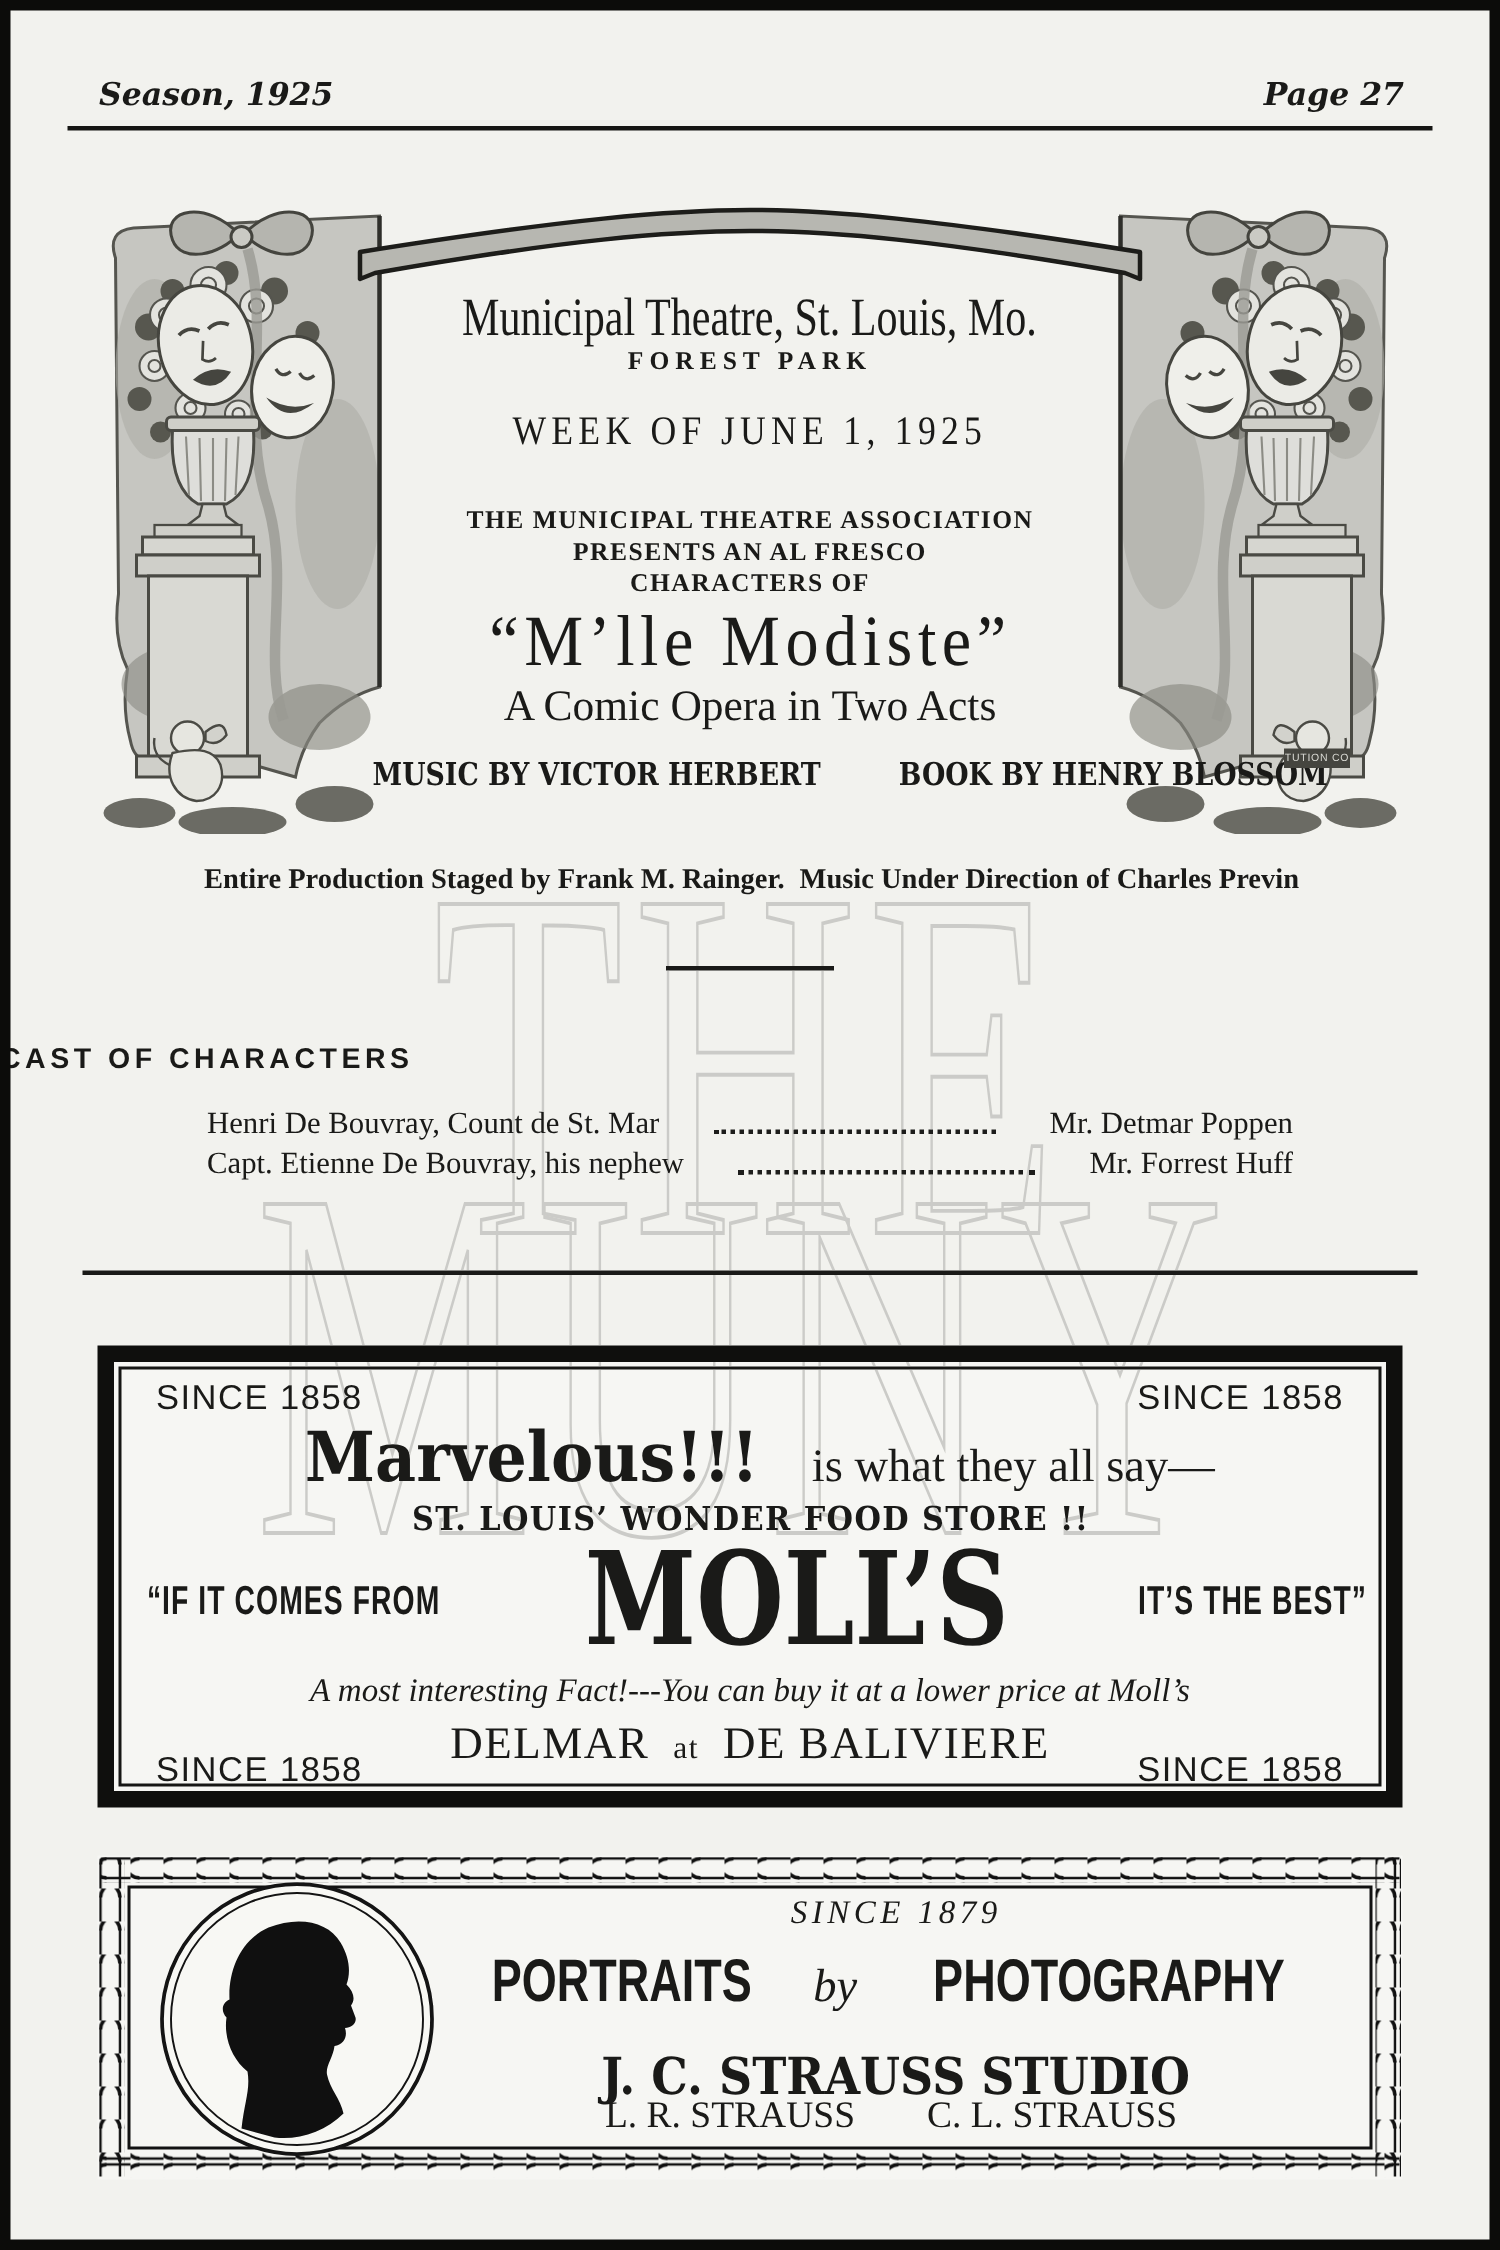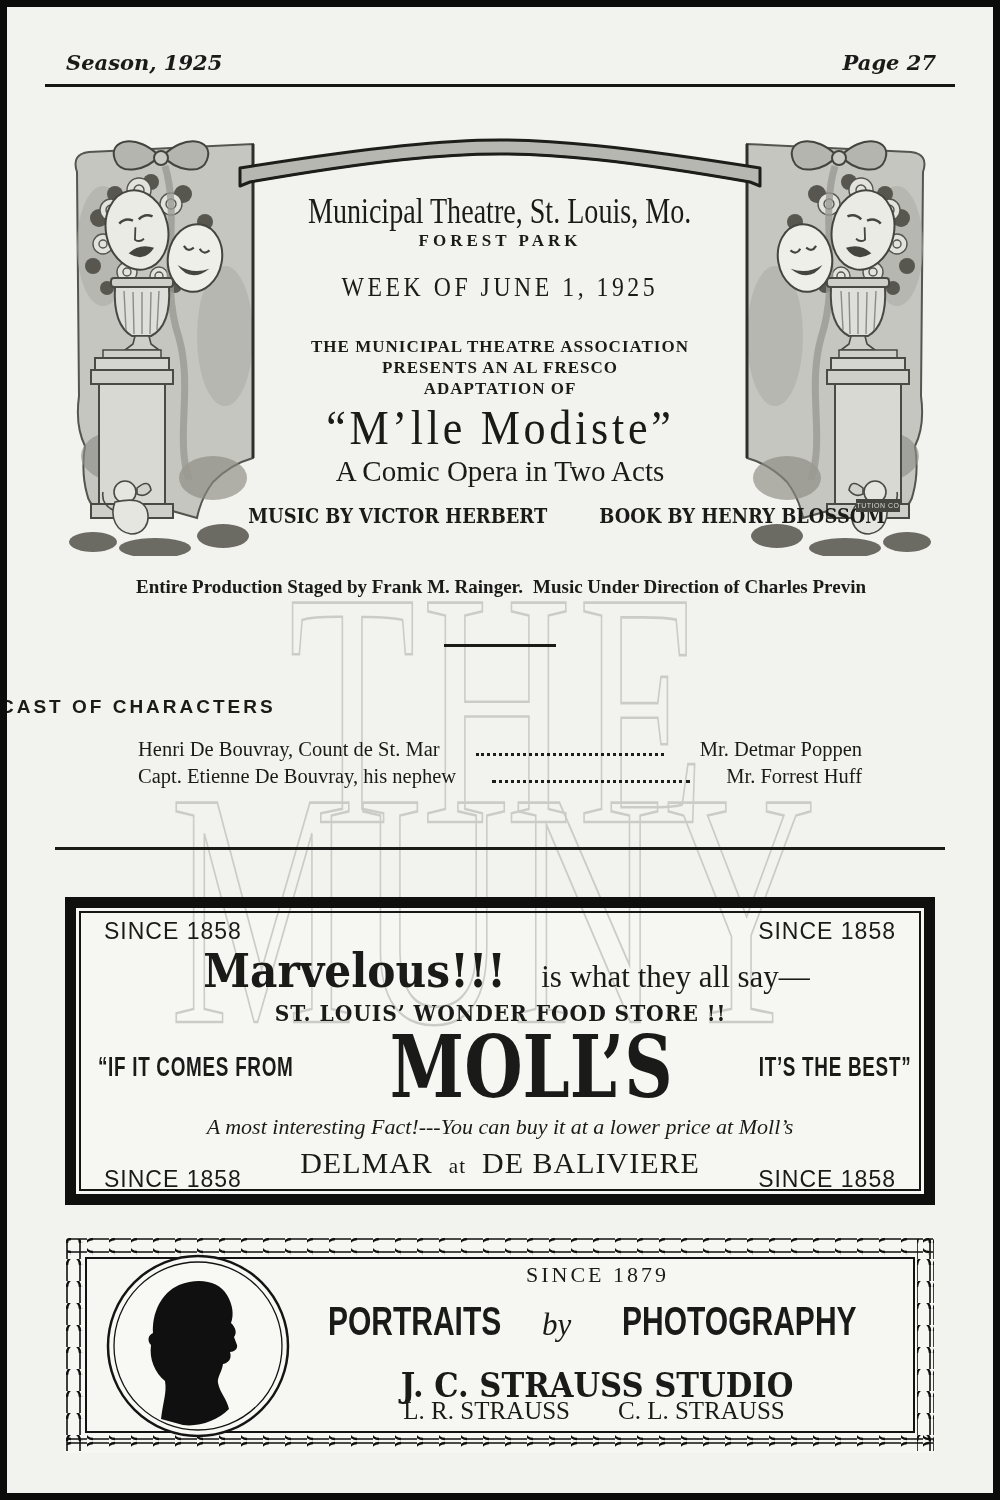--- a/index.html
+++ b/index.html
@@ -249,21 +249,21 @@
     <path d="M12 54 C138 32 208 26 262 26 C316 26 386 32 512 54" stroke="#1d1d1a" stroke-width="2" fill="none"></path>
   </svg>
 
   <div class="abs engraver">TUTION CO</div>
 
   <div class="abs cline venue" style="top:190px;"><span class="sx">Municipal Theatre, St. Louis, Mo.</span></div>
   <div class="abs cline forest" style="top:231px;">FOREST PARK</div>
   <div class="abs cline week" style="top:272px;"><span class="sx">WEEK OF JUNE 1, 1925</span></div>
   <div class="abs cline assoc" style="top:337px;">THE MUNICIPAL THEATRE ASSOCIATION</div>
   <div class="abs cline assoc" style="top:358px;">PRESENTS AN AL FRESCO</div>
-  <div class="abs cline assoc" style="top:379px;">ADAPTATION OF</div>
+  <div class="abs cline assoc" style="top:379px;">CHARACTERS OF</div>
   <div class="abs cline showtitle" style="top:400px;"><span class="sx">“M’lle Modiste”</span></div>
   <div class="abs cline subtitle" style="top:455px;">A Comic Opera in Two Acts</div>
   <div class="abs credits" style="top:503px;">
     <span class="sx">MUSIC BY VICTOR HERBERT</span>
     <span class="sx">BOOK BY HENRY BLOSSOM</span>
   </div>
 
   <div class="abs staged" style="top:576px;">
     <span>Entire Production Staged by Frank M. Rainger.</span>
     <span>Music Under Direction of Charles Previn</span>
@@ -327,21 +327,21 @@
       <rect x="2" y="198" width="866" height="17" fill="url(#bam)"></rect>
       <rect x="1" y="2" width="17" height="212" fill="url(#bamv)"></rect>
       <rect x="852" y="2" width="17" height="212" fill="url(#bamv)"></rect>
       <rect x="21" y="21" width="828" height="174" fill="none" stroke="#121212" stroke-width="2"></rect>
     </svg>
     <svg class="abs" style="left:38px;top:14px;" width="190" height="190" viewBox="0 0 190 190" aria-hidden="true">
       <circle cx="95" cy="95" r="90" fill="#f8f8f4" stroke="#141414" stroke-width="2.5"></circle>
       <circle cx="95" cy="95" r="84" fill="none" stroke="#141414" stroke-width="1.3"></circle>
       <path d="M58 168 C60 150 64 142 62 130 C52 122 46 108 48 94 C44 90 45 84 50 82 C49 62 58 42 76 34 C96 26 116 30 124 44 C130 54 131 64 128 72 C133 77 134 82 131 86 L134 94 C135 98 131 101 127 101 C129 107 126 112 120 113 C119 121 114 126 115 132 C117 142 124 148 126 158 C114 170 96 176 80 174 Z" fill="#101010"></path>
     </svg>
-    <div class="abs s-center since79" style="top:25px;">SINCE 1879</div>
+    <div class="abs s-center since79" style="top:25px;font-style:italic;">SINCE 1879</div>
     <div class="abs s-center ptitle" style="top:62px;">
       <span class="sx">PORTRAITS</span>
       <span class="pby">by</span>
       <span class="sx">PHOTOGRAPHY</span>
     </div>
     <div class="abs s-center studio" style="top:128px;"><span class="sx">J. C. STRAUSS STUDIO</span></div>
     <div class="abs names" style="top:160px;">
       <span>L. R. STRAUSS</span>
       <span>C. L. STRAUSS</span>
     </div>

